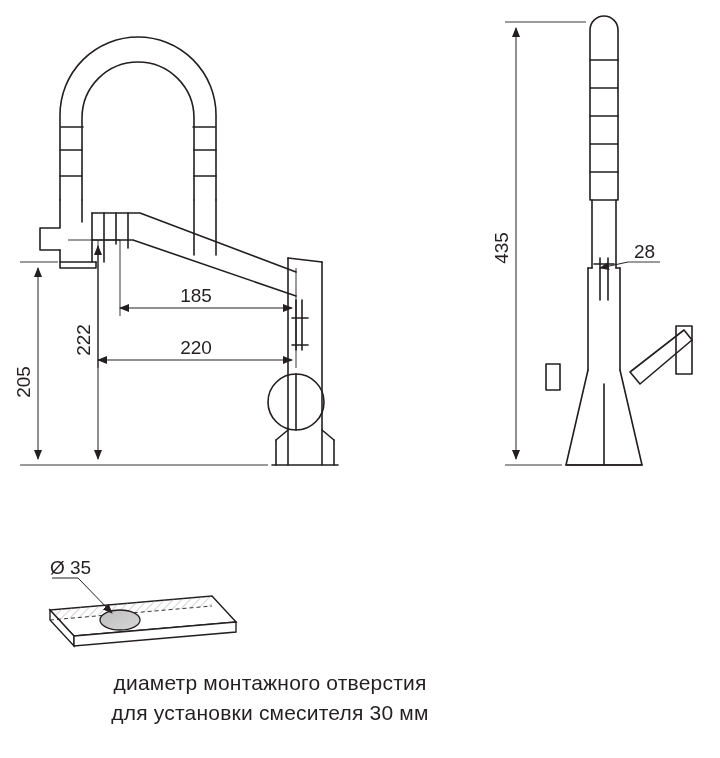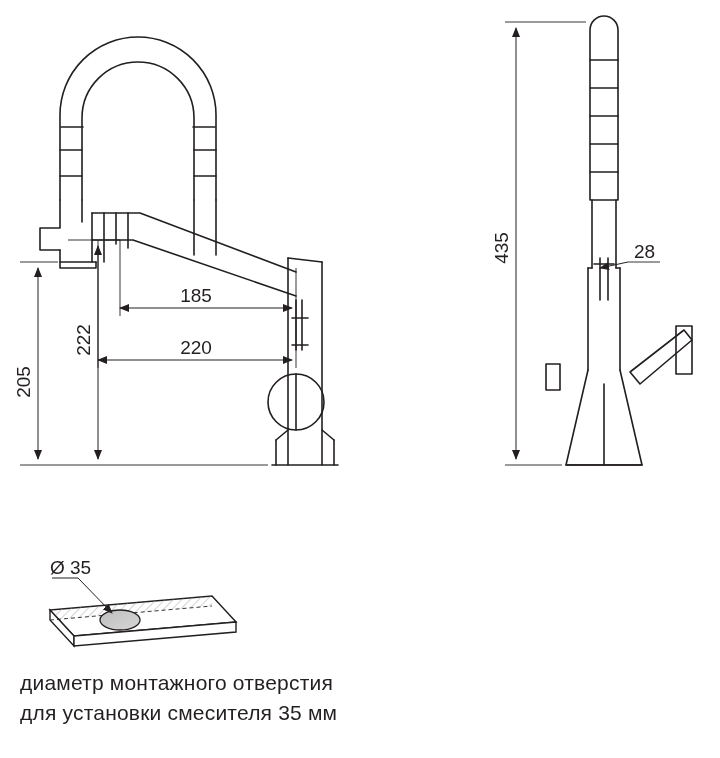--- a/index.html
+++ b/index.html
@@ -32,20 +32,21 @@
     left: 20px;
     top: 668px;
     width: 500px;
     font-size: 21px;
     line-height: 30px;
     color: #231f20;
     letter-spacing: 0.2px;
   }
   .caption div {
     white-space: nowrap;
+    text-align: center;
   }
 </style>
 </head>
 <body>
 
 <div id="sheet">
 
   <svg class="drawing" viewBox="0 0 720 758">
     <defs>
       <marker id="arrowEnd" markerWidth="10" markerHeight="8" refX="9" refY="4" orient="auto" markerUnits="userSpaceOnUse">
@@ -183,16 +184,16 @@
       <line x1="50" y1="620" x2="212" y2="606" stroke="#231f20" stroke-width="0.9" stroke-dasharray="4,3"></line>
       <ellipse cx="120" cy="620" rx="20" ry="10" fill="url(#holeShade)" stroke="#231f20" stroke-width="1.3"></ellipse>
       <path d="M112,613 L78,578" stroke="#231f20" stroke-width="1" fill="none" marker-start="url(#arrowStart)"></path>
       <path d="M78,578 L52,578" stroke="#231f20" stroke-width="1" fill="none"></path>
       <text x="50" y="574" text-anchor="start" font-family="Liberation Sans, sans-serif" font-size="19" fill="#231f20">Ø 35</text>
     </g>
   </svg>
 
   <div class="caption">
     <div>диаметр монтажного отверстия</div>
-    <div>для установки смесителя 35 мм</div>
+    <div>для установки смесителя 30 мм</div>
   </div>
 
 </div>
 
 </body></html>

